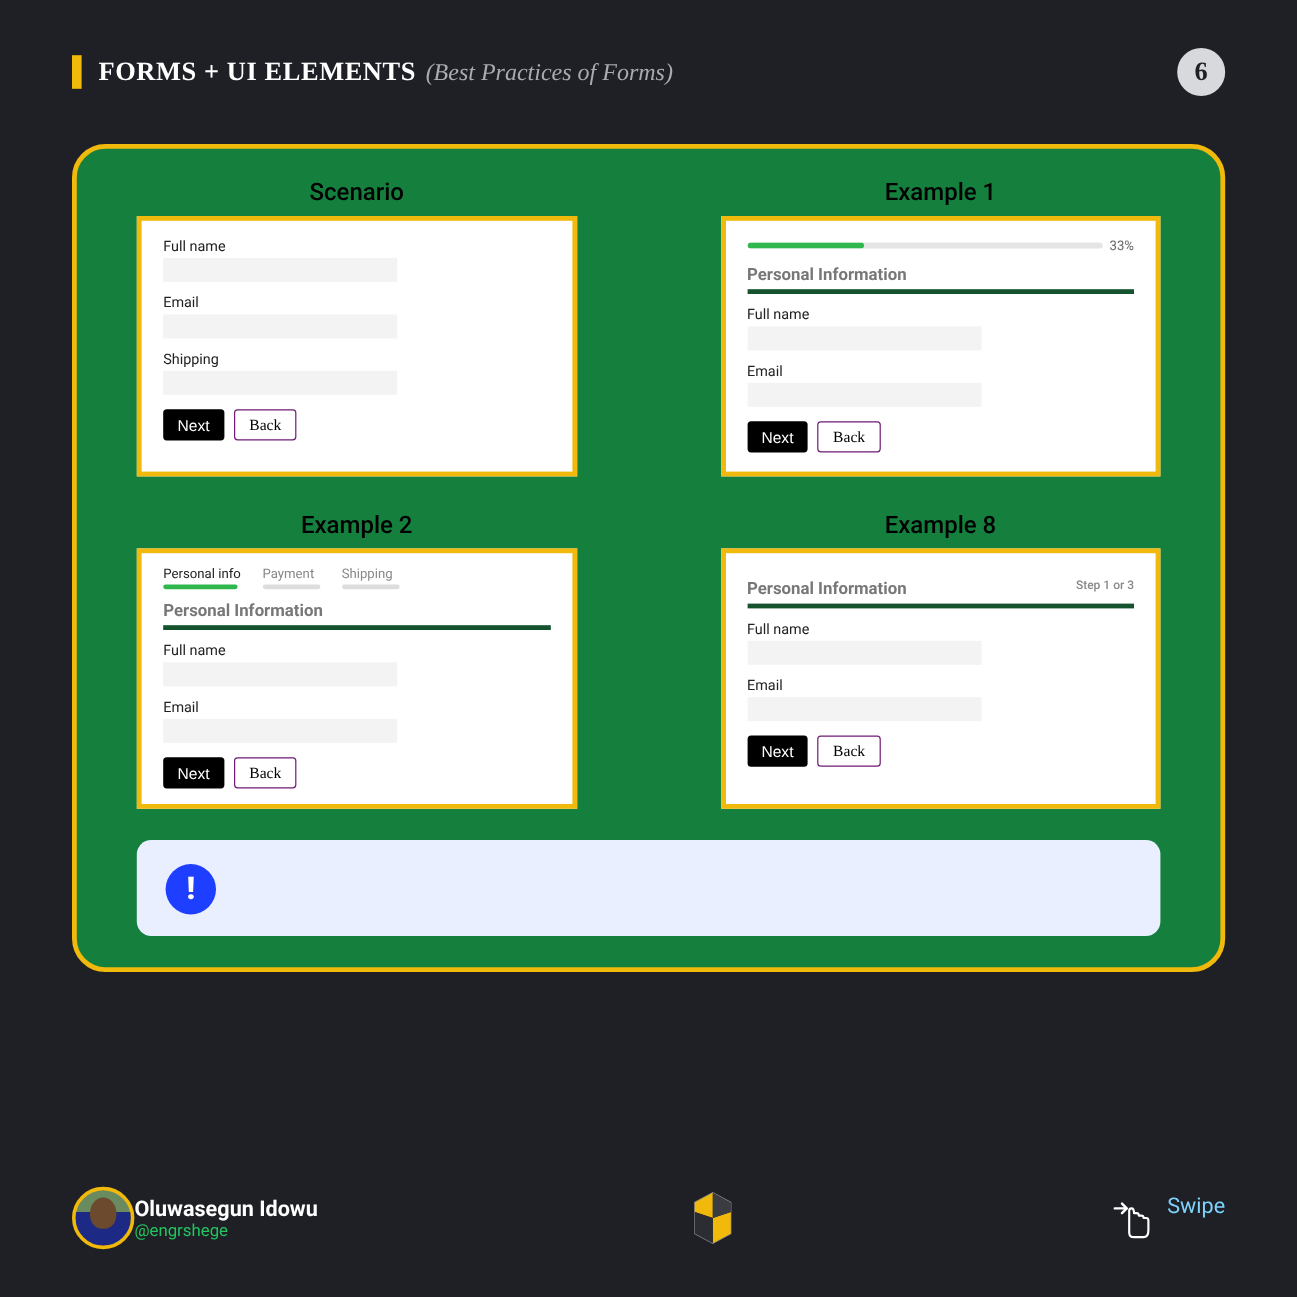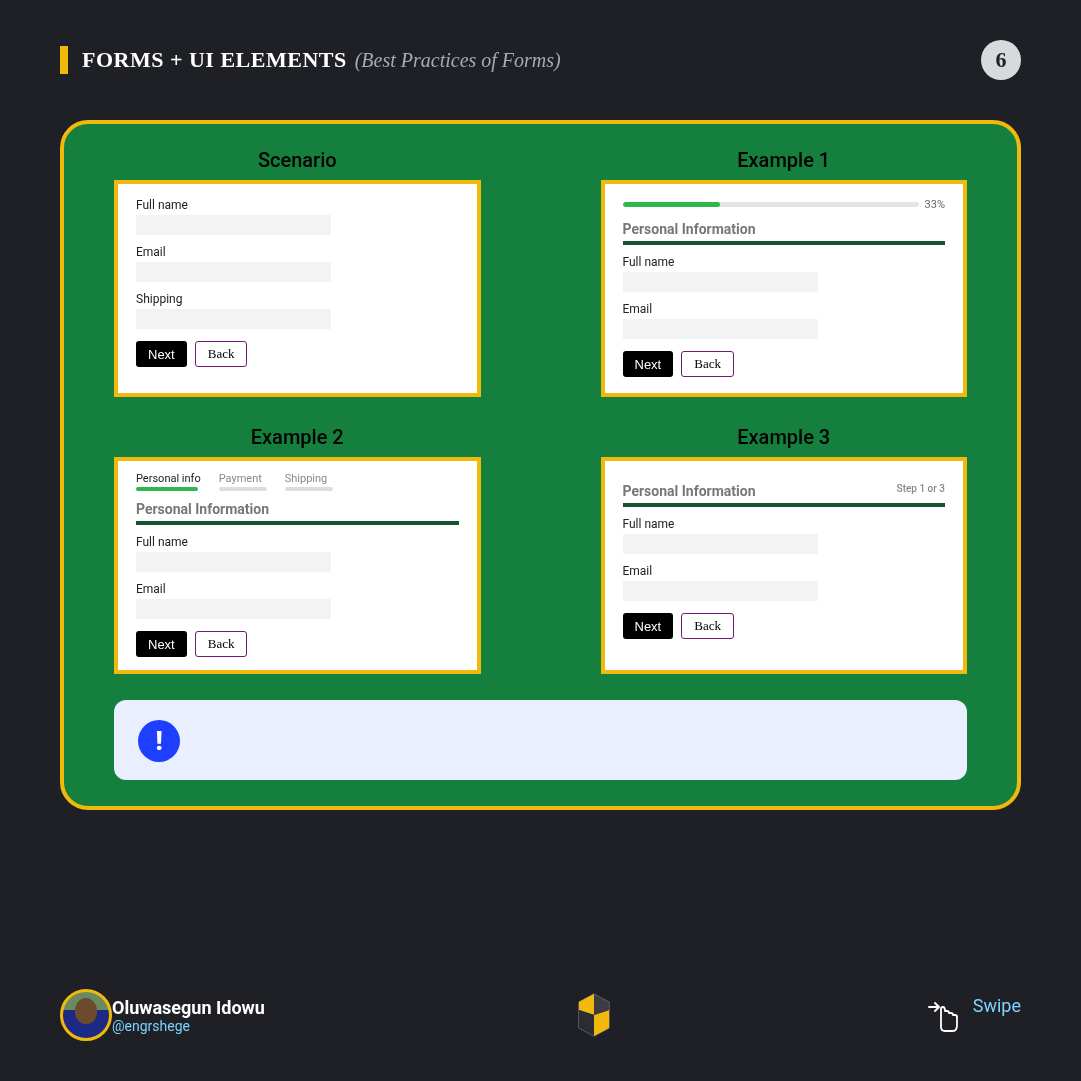--- a/index.html
+++ b/index.html
@@ -136,21 +136,21 @@
     border:3px solid #f0b90b;
     background:linear-gradient(180deg,#6a8b5f 0%,#6a8b5f 40%,#1d2a85 40%,#1d2a85 100%);
     position:relative;overflow:hidden;
   }
   .avatar::before{
     content:'';position:absolute;top:6px;left:50%;transform:translateX(-50%);
     width:22px;height:26px;border-radius:50% 50% 45% 45%;
     background:#6b4a2e;
   }
   .author-name{font-size:18px;font-weight:700;color:#fff;}
-  .author-handle{font-size:14px;color:#7dd3fc;}
+  .author-handle{font-size:14px;color:#22c55e;}
   .logo{
     width:50px;height:50px;position:relative;
   }
   .logo svg{width:100%;height:100%;}
   .swipe{display:flex;align-items:flex-start;gap:10px;color:#7dd3fc;}
   .swipe-label{font-size:18px;}
   .swipe-icon{width:40px;height:40px;}
 </style>
 </head>
 <body>
@@ -243,21 +243,21 @@
           <div class="field-input"></div>
         </div>
         <div class="btn-row">
           <button class="btn-next">Next</button>
           <button class="btn-back">Back</button>
         </div>
       </div>
     </div>
 
     <div class="cell">
-      <div class="cell-title">Example 3</div>
+      <div class="cell-title">Example 8</div>
       <div class="form-frame" style="padding-top:22px;">
         <div class="section-heading">
           <span>Personal Information</span>
           <span class="step-pill">Step 1 or 3</span>
         </div>
         <div class="field">
           <span class="field-label">Full name</span>
           <div class="field-input"></div>
         </div>
         <div class="field">

